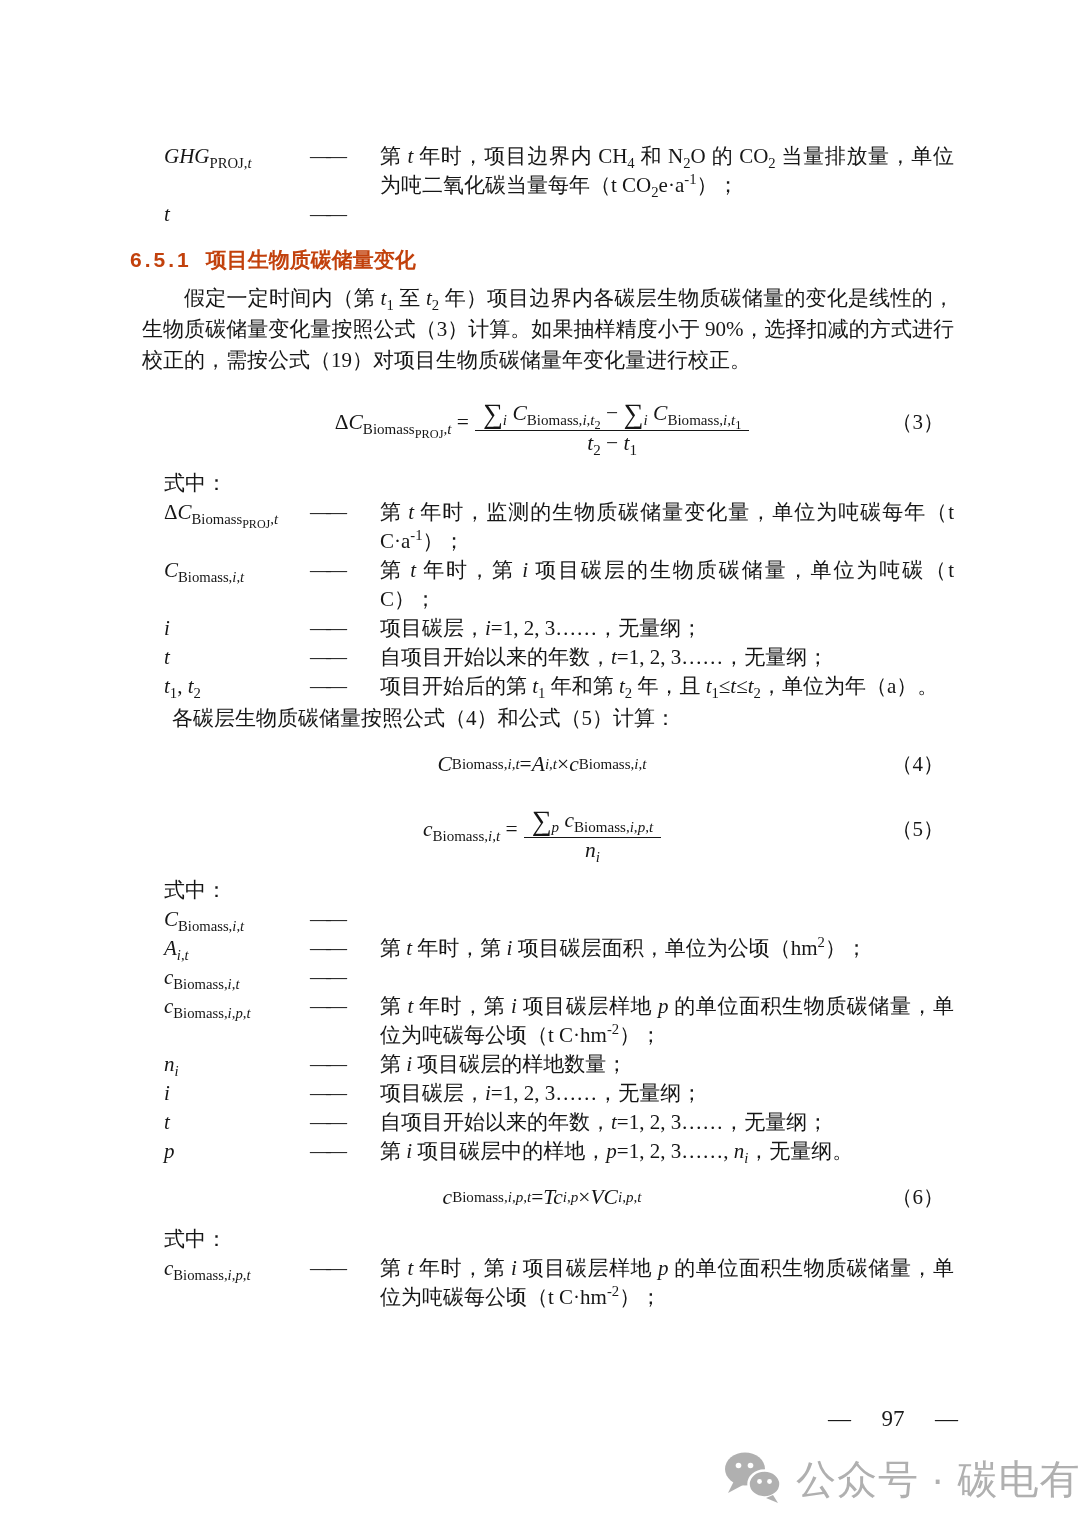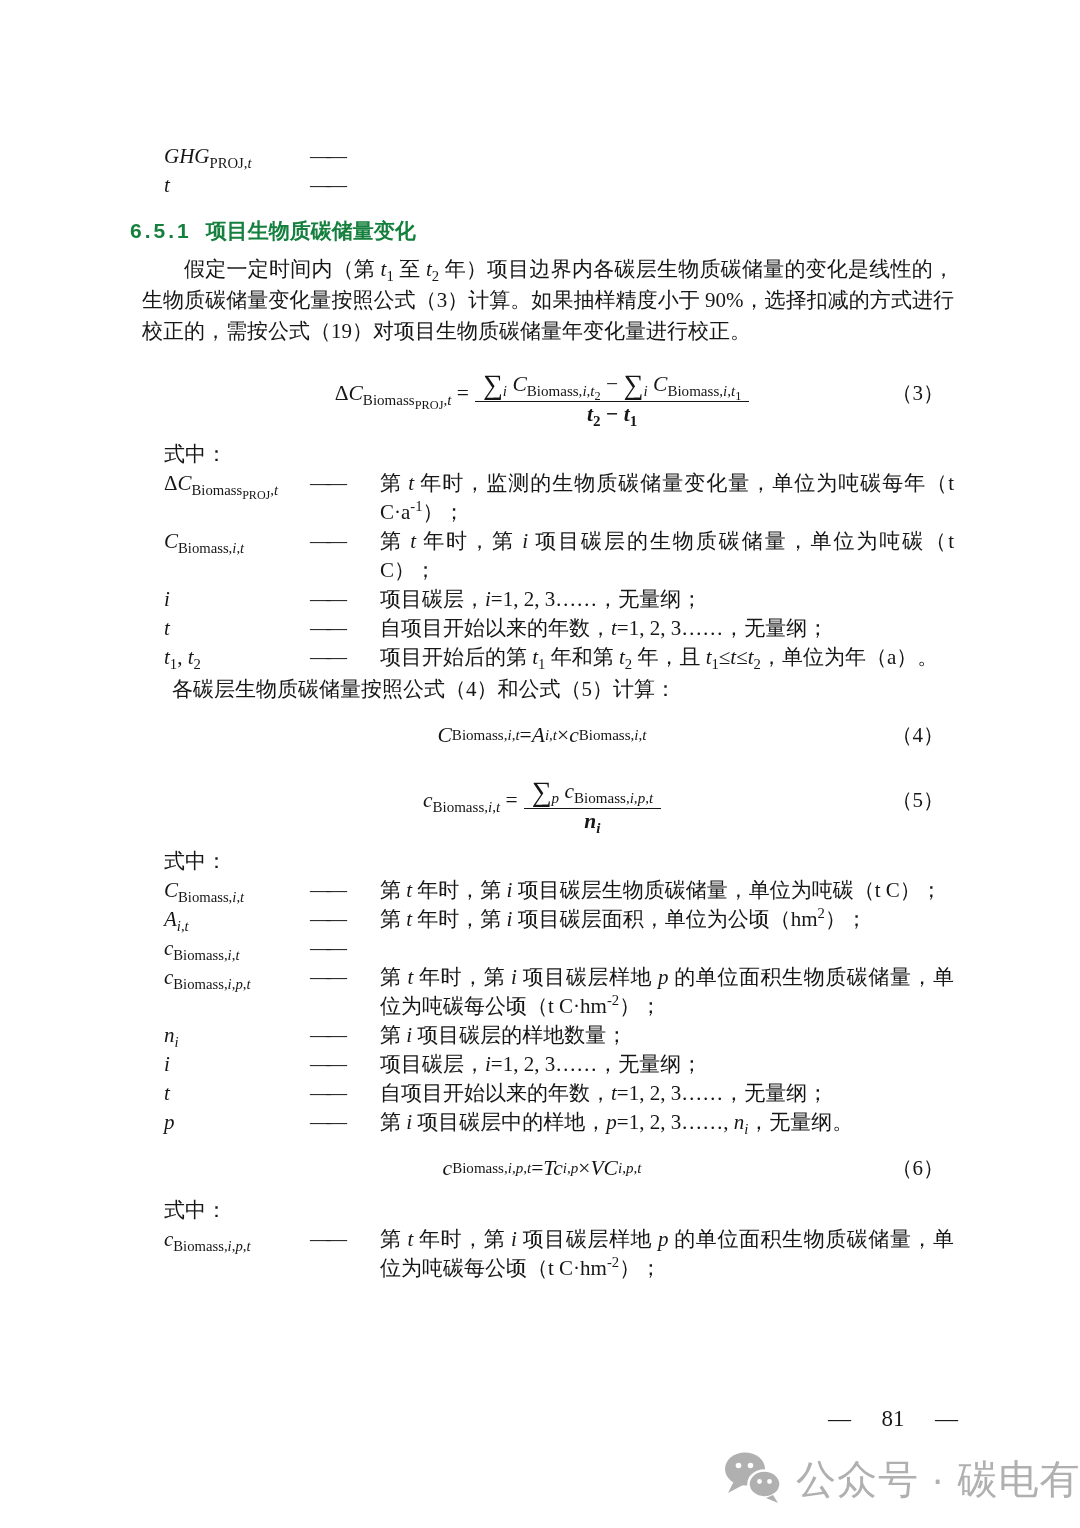--- a/index.html
+++ b/index.html
@@ -36,21 +36,21 @@
   sub sub{font-size:0.82em;}
   i{font-style:italic;}
   .sg{font-size:1.3em;font-style:normal;line-height:0;vertical-align:-0.1em;}
 
   .sec-heading{
     margin:16px 0 0 0;
     font-family:"Liberation Sans","DejaVu Sans",sans-serif;
     font-weight:bold;
     font-size:21px;
     line-height:30px;
-    color:#15803d;
+    color:#c2410c;
   }
   .sec-heading .sec-num{letter-spacing:3px;margin-right:14px;}
 
   p.body-para{
     margin:8px 0 0 12px;
     line-height:31px;
     text-align:justify;
     text-indent:2em;
   }
   p.where{
@@ -74,21 +74,21 @@
   .eq-row.tall{margin:8px 0;min-height:76px;}
   .eq{display:inline-flex;align-items:center;white-space:nowrap;text-align:right;}
   .frac{
     display:inline-flex;
     flex-direction:column;
     align-items:center;
     vertical-align:middle;
     margin-left:6px;
   }
   .frac .num{padding:0 8px 4px 8px;border-bottom:1.6px solid #161616;margin-top:13px;}
-  .frac .den{font-weight:bold;}
+  .frac .den{}
   .eq-num{
     position:absolute;
     right:10px;top:50%;
     transform:translateY(-50%);
     font-size:21px;
     white-space:nowrap;
   }
 
   .page-number{
     position:absolute;
@@ -117,20 +117,21 @@
 </style>
 </head>
 <body>
 
 <div class="page">
   <div class="content">
 
     <div class="def-row">
       <span class="def-sym"><i>GHG</i><sub>PROJ,<i>t</i></sub></span>
       <span class="def-dash">——</span>
+      <span class="def-desc">第 <i>t</i> 年时，项目边界内 CH<sub>4</sub> 和 N<sub>2</sub>O 的 CO<sub>2</sub> 当量排放量，单位为吨二氧化碳当量每年（t CO<sub>2</sub>e·a<sup>-1</sup>）；</span>
     </div>
     <div class="def-row">
       <span class="def-sym"><i>t</i></span>
       <span class="def-dash">——</span>
     </div>
 
     <h3 class="sec-heading">
       <span class="sec-num">6.5.1</span><span>项目生物质碳储量变化</span>
     </h3>
 
@@ -189,21 +190,20 @@
           <span class="den"><i>n</i><sub><i>i</i></sub></span>
         </span>
       </span>
       <span class="eq-num">（5）</span>
     </div>
 
     <p class="where">式中：</p>
     <div class="def-row">
       <span class="def-sym"><i>C</i><sub>Biomass,<i>i</i>,<i>t</i></sub></span>
       <span class="def-dash">——</span>
-      <span class="def-desc">第 <i>t</i> 年时，第 <i>i</i> 项目碳层生物质碳储量，单位为吨碳（t C）；</span>
     </div>
     <div class="def-row">
       <span class="def-sym"><i>A</i><sub><i>i</i>,<i>t</i></sub></span>
       <span class="def-dash">——</span>
       <span class="def-desc">第 <i>t</i> 年时，第 <i>i</i> 项目碳层面积，单位为公顷（hm<sup>2</sup>）；</span>
     </div>
     <div class="def-row">
       <span class="def-sym"><i>c</i><sub>Biomass,<i>i</i>,<i>t</i></sub></span>
       <span class="def-dash">——</span>
     </div>
@@ -243,21 +243,21 @@
     <div class="def-row">
       <span class="def-sym"><i>c</i><sub>Biomass,<i>i</i>,<i>p</i>,<i>t</i></sub></span>
       <span class="def-dash">——</span>
       <span class="def-desc">第 <i>t</i> 年时，第 <i>i</i> 项目碳层样地 <i>p</i> 的单位面积生物质碳储量，单位为吨碳每公顷（t C·hm<sup>-2</sup>）；</span>
     </div>
 
   </div>
 
   <div class="page-number">
     <span>—</span>
-    <span>81</span>
+    <span>97</span>
     <span>—</span>
   </div>
 
   <div class="watermark">
     <span>
       <svg width="62" height="54" viewBox="0 0 62 54">
         <ellipse cx="23" cy="19" rx="20" ry="16.5" fill="#b0b0b0"></ellipse>
         <path d="M12 31 L6 43 L21 35 Z" fill="#b0b0b0"></path>
         <circle cx="16.5" cy="15.5" r="2.8" fill="#ffffff"></circle>
         <circle cx="28.5" cy="15.5" r="2.8" fill="#ffffff"></circle>

